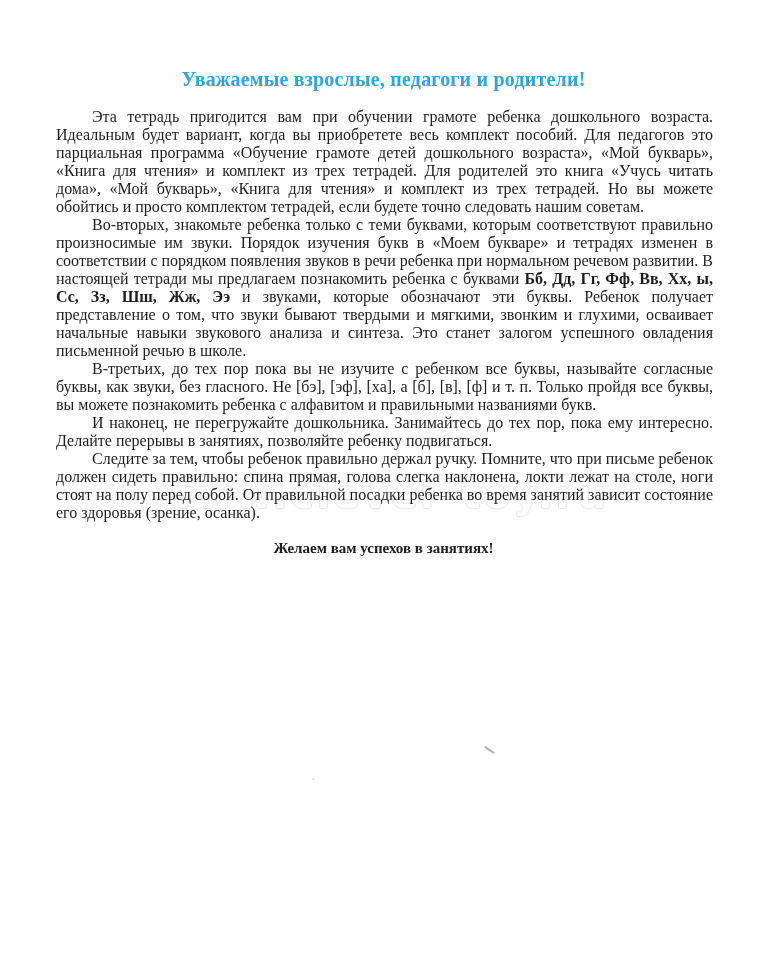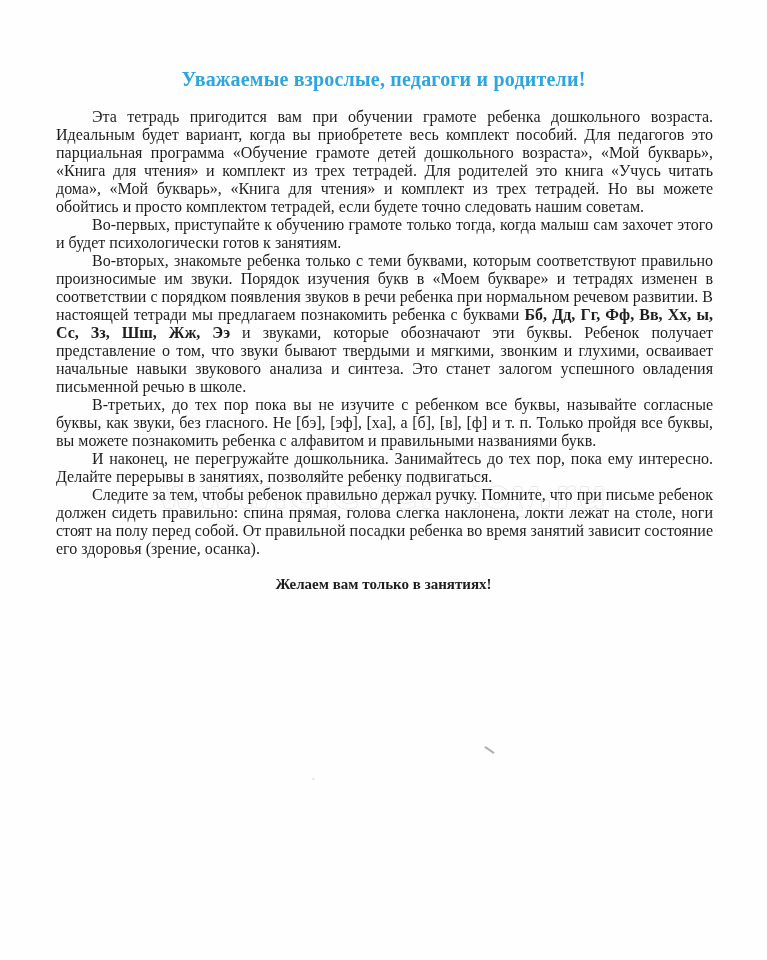--- a/index.html
+++ b/index.html
@@ -98,25 +98,24 @@
 <body>
 
 <div class="page">
 
   <div class="watermark">www.clever-toy.ru</div>
 
   <h1 class="page-title">Уважаемые взрослые, педагоги и родители!</h1>
 
   <div class="body-text" id="paragraphs">
       <p><span>Эта тетрадь пригодится вам при обучении грамоте ребенка дошкольного возраста. Идеальным будет вариант, когда вы приобретете весь комплект пособий. Для педагогов это парциальная программа «Обучение грамоте детей дошкольного возраста», «Мой букварь», «Книга для чтения» и комплект из трех тетрадей. Для родителей это книга «Учусь читать дома», «Мой букварь», «Книга для чтения» и комплект из трех тетрадей. Но вы можете обойтись и просто комплектом тетрадей, если будете точно следовать нашим советам.</span></p>
-      <p><span>Во-первых, приступайте к обучению грамоте только тогда, когда малыш сам захочет этого и будет психологически готов к занятиям.</span></p>
       <p><span>Во-вторых, знакомьте ребенка только с теми буквами, которым соответствуют правильно произносимые им звуки. Порядок изучения букв в «Моем букваре» и тетрадях изменен в соответствии с порядком появления звуков в речи ребенка при нормальном речевом развитии. В настоящей тетради мы предлагаем познакомить ребенка с буквами </span><span class="bold">Бб, Дд, Гг, Фф, Вв, Хх, ы, Сс, Зз, Шш, Жж, Ээ</span><span> и звуками, которые обозначают эти буквы. Ребенок получает представление о том, что звуки бывают твердыми и мягкими, звонким и глухими, осваивает начальные навыки звукового анализа и синтеза. Это станет залогом успешного овладения письменной речью в школе.</span></p>
       <p><span>В-третьих, до тех пор пока вы не изучите с ребенком все буквы, называйте согласные буквы, как звуки, без гласного. Не [бэ], [эф], [ха], а [б], [в], [ф] и т. п. Только пройдя все буквы, вы можете познакомить ребенка с алфавитом и правильными названиями букв.</span></p>
       <p><span>И наконец, не перегружайте дошкольника. Занимайтесь до тех пор, пока ему интересно. Делайте перерывы в занятиях, позволяйте ребенку подвигаться.</span></p>
       <p><span>Следите за тем, чтобы ребенок правильно держал ручку. Помните, что при письме ребенок должен сидеть правильно: спина прямая, голова слегка наклонена, локти лежат на столе, ноги стоят на полу перед собой. От правильной посадки ребенка во время занятий зависит состояние его здоровья (зрение, осанка).</span></p>
     </div>
 
-  <div class="closing-line">Желаем вам только в занятиях!</div>
+  <div class="closing-line">Желаем вам успехов в занятиях!</div>
 
   <div class="pen-mark"></div>
   <div class="speck"></div>
 
 </div>
 
 </body></html>

